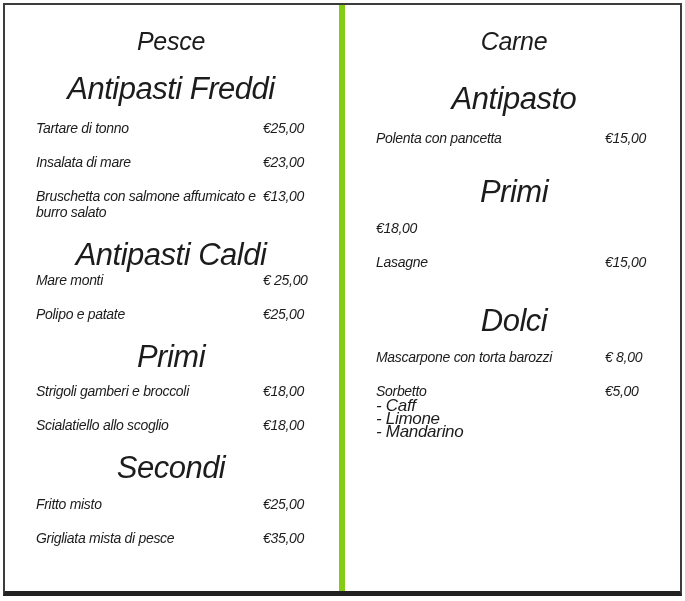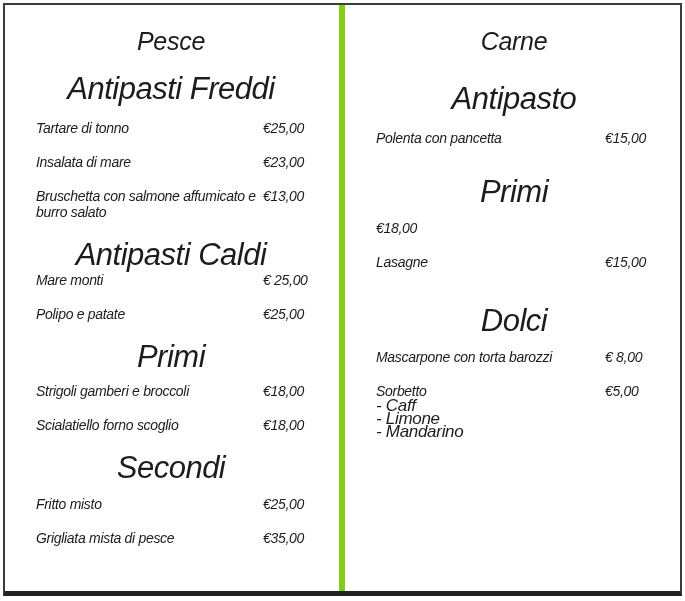--- a/index.html
+++ b/index.html
@@ -132,21 +132,21 @@
     </section>
 
     <section class="sec sL3">
       <h2>Primi</h2>
       <div class="items">
         <div class="item">
           <span class="item-name">Strigoli gamberi e broccoli</span>
           <span class="item-price">€18,00</span>
         </div>
         <div class="item">
-          <span class="item-name">Scialatiello forno scoglio</span>
+          <span class="item-name">Scialatiello allo scoglio</span>
           <span class="item-price">€18,00</span>
         </div>
       </div>
     </section>
 
     <section class="sec sL4">
       <h2>Secondi</h2>
       <div class="items">
         <div class="item">
           <span class="item-name">Fritto misto</span>

